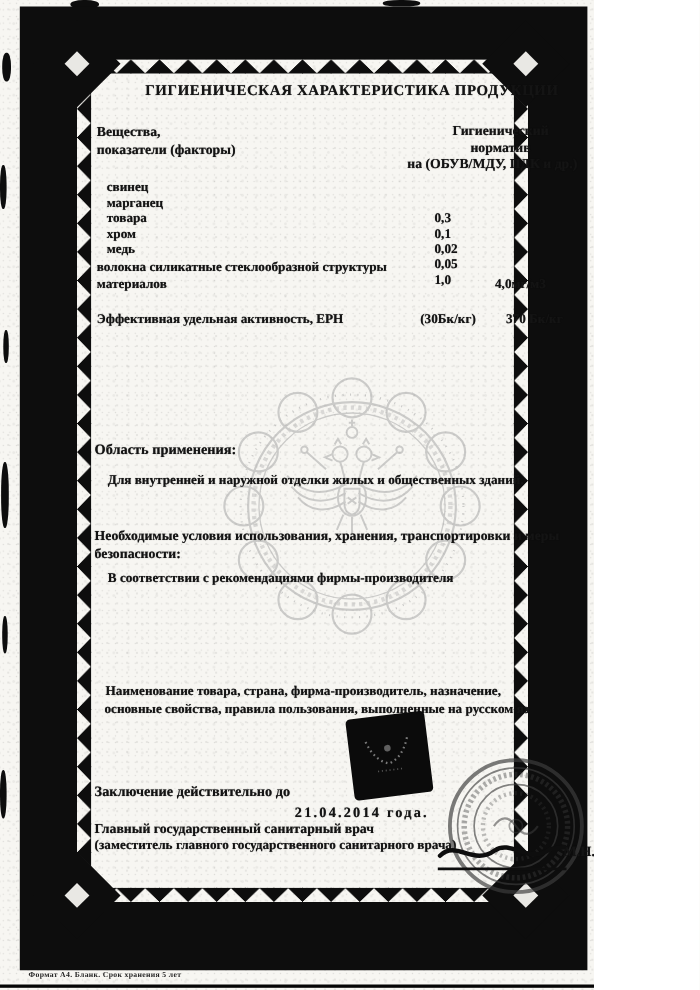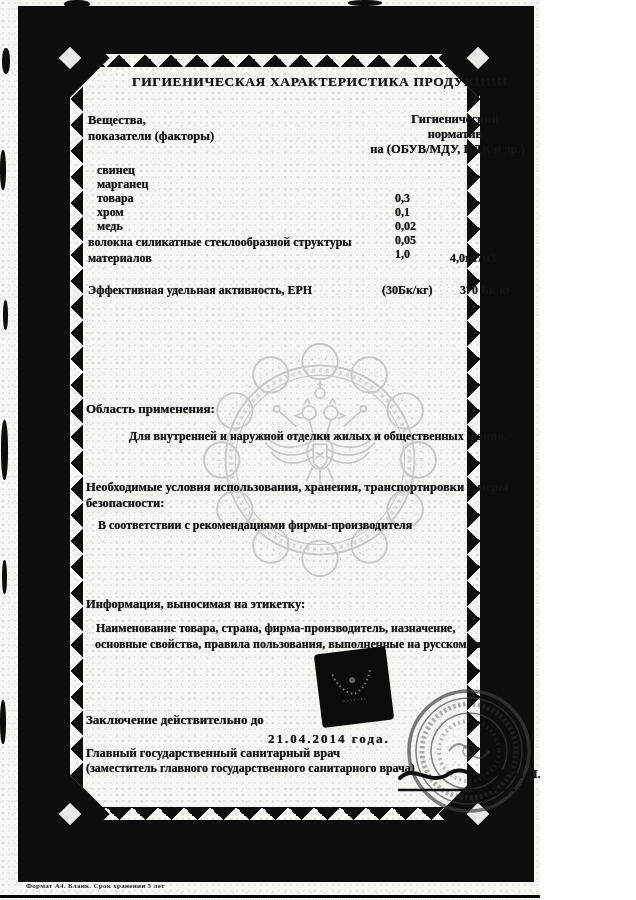--- a/index.html
+++ b/index.html
@@ -43,21 +43,21 @@
   .hdr-right3 { left:330px; top:142px; width:235px; text-align:center; font-size:12.5px; }
   .subst { left:97px; top:163px; font-size:12px; line-height:14px; z-index:5; position:absolute; color:#141414; font-weight:bold; text-shadow:0 0 .7px rgba(20,20,20,.75);}
   .subst .row { position:relative; height:14px; width:420px; }
   .subst .val { position:absolute; left:298px; top:12px;margin-top:16px; }
   .fiber { left:88px; top:234px; width:475px; font-size:12px; line-height:16px; }
   .fiber .v { position:absolute; left:362px; top:16px; }
   .act-label { left:88px; top:283px; font-size:12px; }
   .act-norm { left:382px; top:283px; font-size:12px; }
   .act-val { left:460px; top:283px; font-size:12px; }
   .app-h { left:86px; top:401px; font-size:13px; }
-  .app-t { left:98px; top:429px; font-size:12px;margin-left:31px; }
+  .app-t { left:98px; top:429px; font-size:12px; }
   .cond-h { left:86px; top:479px; width:472px; font-size:12.5px; line-height:16px; }
   .cond-t { left:98px; top:518px; font-size:12px; }
   .info-h { left:86px; top:597px; font-size:12.5px; }
   .info-1 { left:96px; top:621px; font-size:12px; }
   .info-2 { left:95px; top:637px; font-size:12px;text-align:center; }
   .valid-l { left:86px; top:712px; font-size:13px; }
   .valid-d { left:268px; top:731px; font-size:13px; letter-spacing:2px; }
   .sig-1 { left:86px; top:746px; font-size:12.5px; }
   .sig-2 { left:86px; top:761px; font-size:12px; }
   .initials { left:512px; top:766px; font-size:13px; z-index:7; }
@@ -194,21 +194,20 @@
     <div>материалов</div>
   </div>
   <div class="txt act-label">Эффективная удельная активность, ЕРН</div>
   <div class="txt act-norm">(30Бк/кг)</div>
   <div class="txt act-val">370 Бк/кг</div>
 
   <div class="txt app-h">Область применения:</div>
   <div class="txt app-t">Для внутренней и наружной отделки жилых и общественных зданий.</div>
   <div class="txt cond-h">Необходимые условия использования, хранения, транспортировки и меры безопасности:</div>
   <div class="txt cond-t">В соответствии с рекомендациями фирмы-производителя</div>
-  <div class="txt info-h">Информация, выносимая на этикетку:</div>
   <div class="txt info-1">Наименование товара, страна, фирма-производитель, назначение,</div>
   <div class="txt info-2">основные свойства, правила пользования, выполненные на русском яз</div>
 
   <div class="stamp">
     <svg viewBox="0 0 70 70" width="70" height="70">
       <path d="M16,22 q6,18 19,22 q13,-4 19,-22" stroke="#fff" fill="none" stroke-width="2" stroke-dasharray="1.5 3" opacity="0.45"></path>
       <circle cx="35" cy="30" r="3" fill="#fff" opacity="0.35"></circle>
       <path d="M24,50 h22" stroke="#fff" stroke-width="1.5" stroke-dasharray="1 2.5" opacity="0.3"></path>
     </svg>
   </div>

